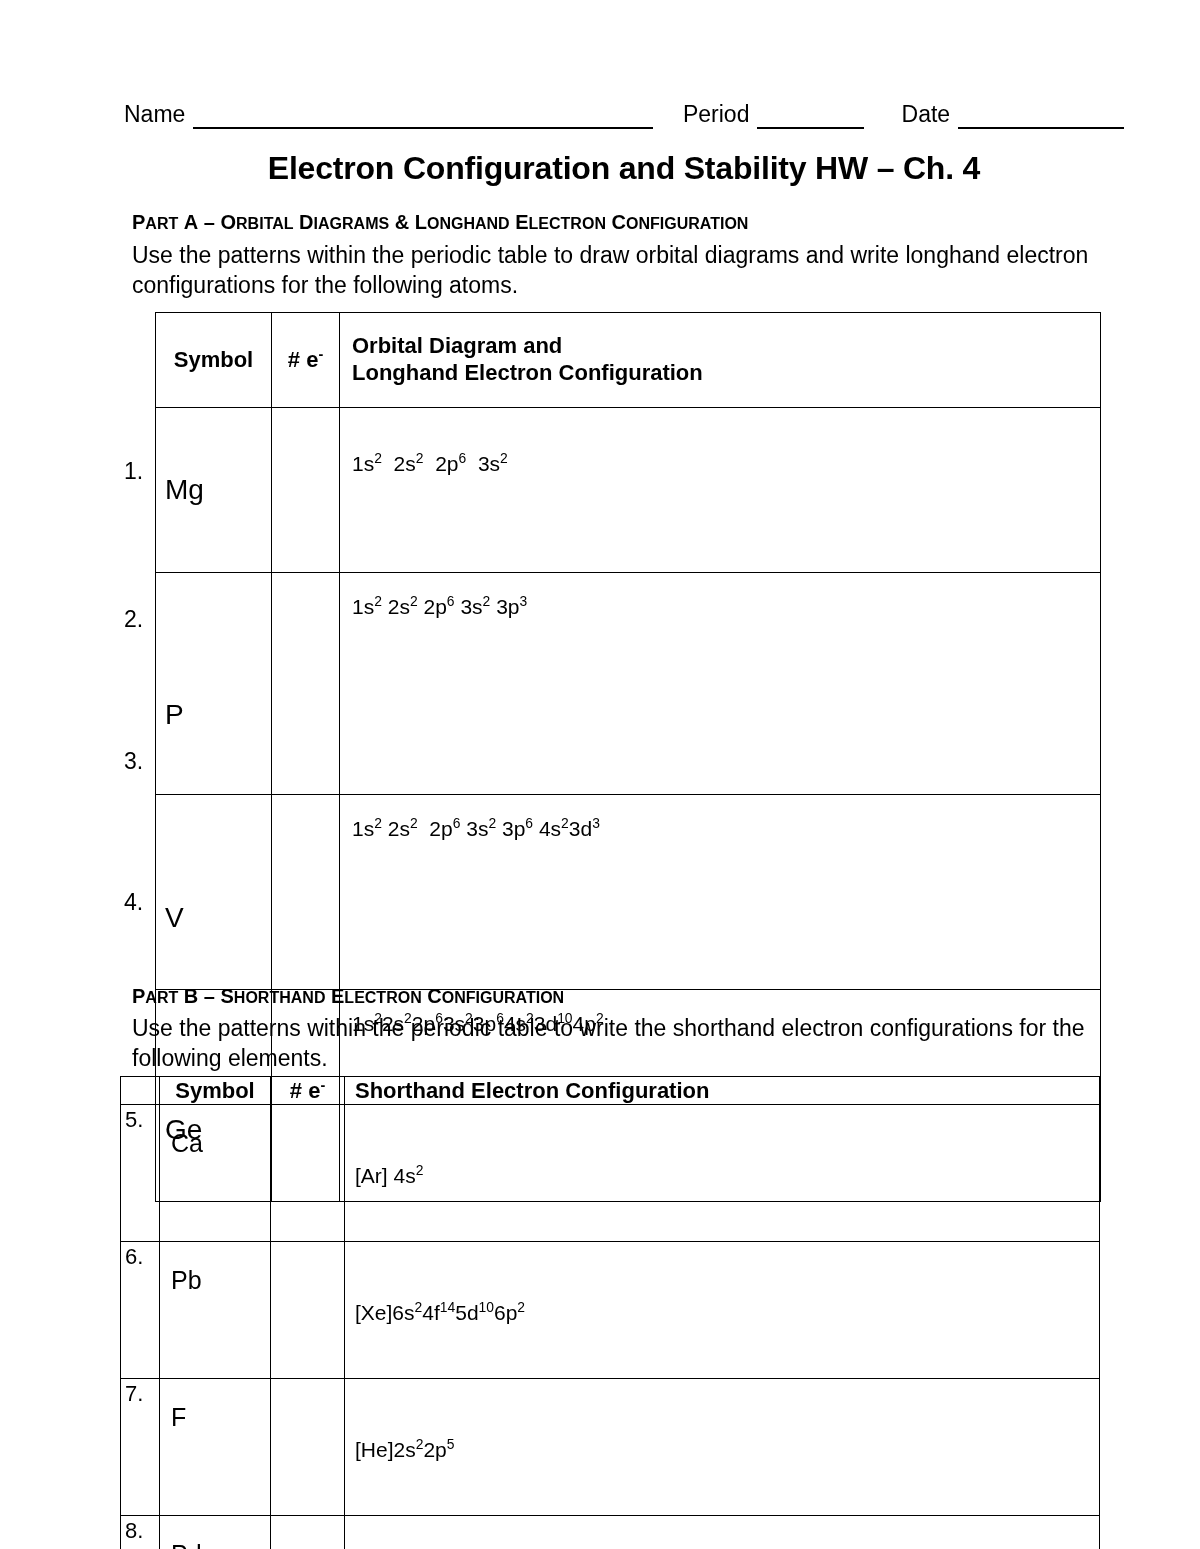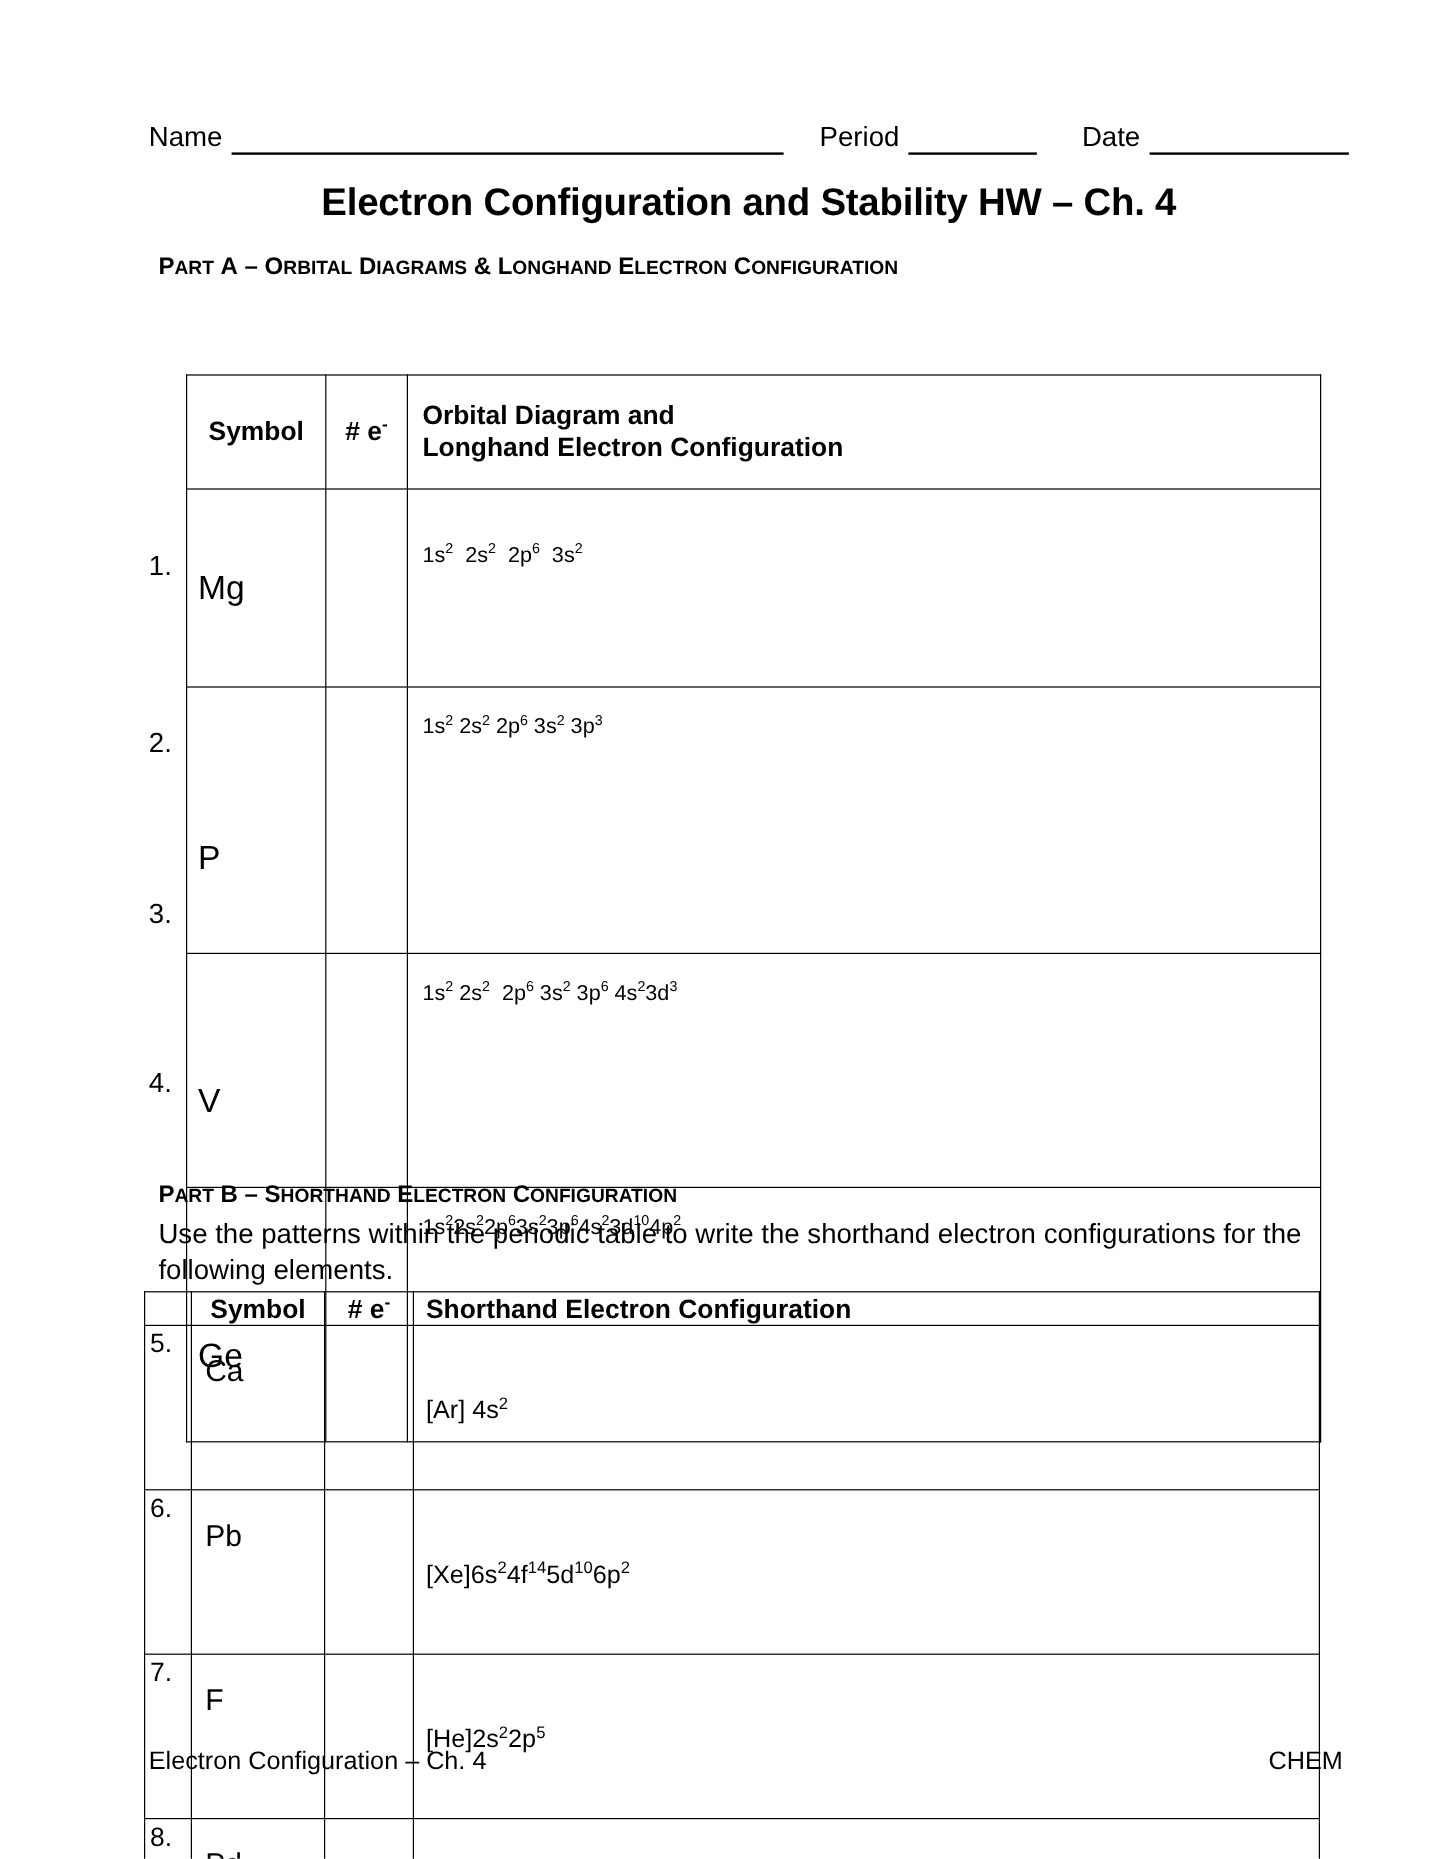--- a/index.html
+++ b/index.html
@@ -126,21 +126,21 @@
     font-size: 22px;
     padding-left: 12px;
     line-height: 1.22;
   }
   #tableA .sym-cell {
     font-size: 28px;
     padding-left: 9px;
     vertical-align: middle;
   }
   #tableA .cfg-cell {
-    font-size: 18px;
+    font-size: 21px;
     padding-left: 12px;
     padding-top: 22px;
   }
   #tableA .r1 td { height: 120px; }
   #tableA .r2 td { height: 159px; }
   #tableA .r3 td { height: 142px; }
   #tableA .r4 td { height: 143px; }
   #tableA .r1 .sym-cell { vertical-align: middle; }
   #tableA .r2 .sym-cell { padding-top: 62px; }
   #tableA .r3 .sym-cell { padding-top: 52px; }
@@ -226,20 +226,21 @@
     <span class="gap-date"></span>
     <span class="lbl">Date</span>
     <span class="rule rule-date"></span>
   </div>
 
   <div class="doc-title">Electron Configuration and Stability HW – Ch. 4</div>
 
   <div class="sec-head" id="partA-head">
     <span>P<span class="sc">A</span><span class="sc">R</span><span class="sc">T</span>&nbsp;A&nbsp;–&nbsp;O<span class="sc">R</span><span class="sc">B</span><span class="sc">I</span><span class="sc">T</span><span class="sc">A</span><span class="sc">L</span>&nbsp;D<span class="sc">I</span><span class="sc">A</span><span class="sc">G</span><span class="sc">R</span><span class="sc">A</span><span class="sc">M</span><span class="sc">S</span>&nbsp;&amp;&nbsp;L<span class="sc">O</span><span class="sc">N</span><span class="sc">G</span><span class="sc">H</span><span class="sc">A</span><span class="sc">N</span><span class="sc">D</span>&nbsp;E<span class="sc">L</span><span class="sc">E</span><span class="sc">C</span><span class="sc">T</span><span class="sc">R</span><span class="sc">O</span><span class="sc">N</span>&nbsp;C<span class="sc">O</span><span class="sc">N</span><span class="sc">F</span><span class="sc">I</span><span class="sc">G</span><span class="sc">U</span><span class="sc">R</span><span class="sc">A</span><span class="sc">T</span><span class="sc">I</span><span class="sc">O</span><span class="sc">N</span></span>
   </div>
+  <div class="sec-body" id="partA-body">Use the patterns within the periodic table to draw orbital diagrams and write longhand electron configurations for the following atoms.</div>
 
   <div class="rownum-outside" style="top:458px;">1.</div>
   <div class="rownum-outside" style="top:606px;">2.</div>
   <div class="rownum-outside" style="top:748px;">3.</div>
   <div class="rownum-outside" style="top:889px;">4.</div>
 
   <table id="tableA">
     <colgroup>
       <col class="c-sym">
         <col class="c-num">
@@ -340,18 +341,14 @@
         <td class="n-cell">8.</td>
         <td class="sym-cell">Pd</td>
         <td class="num-cell"></td>
         <td class="cfg-cell">
           [Kr]5s<sup>2</sup>4d<sup>8</sup>
         </td>
       </tr>
     </tbody>
   </table>
 
-  <div class="footer">
-    <span>Electron Configuration – Ch. 4</span>
-    <span>CHEM</span>
-  </div>
 
 </div>
 
 </body></html>

